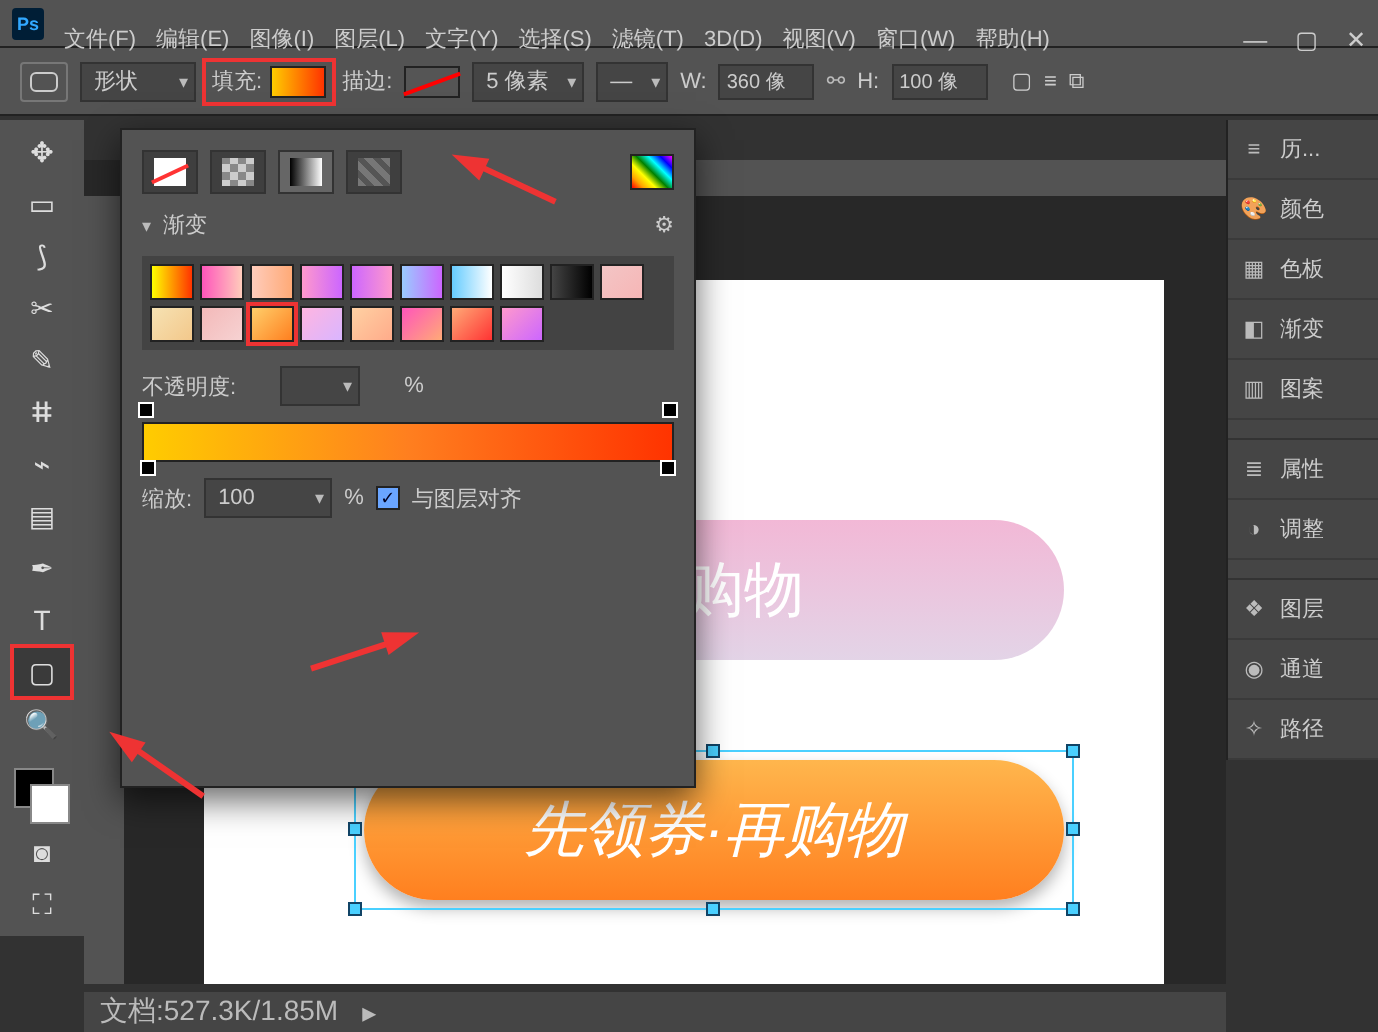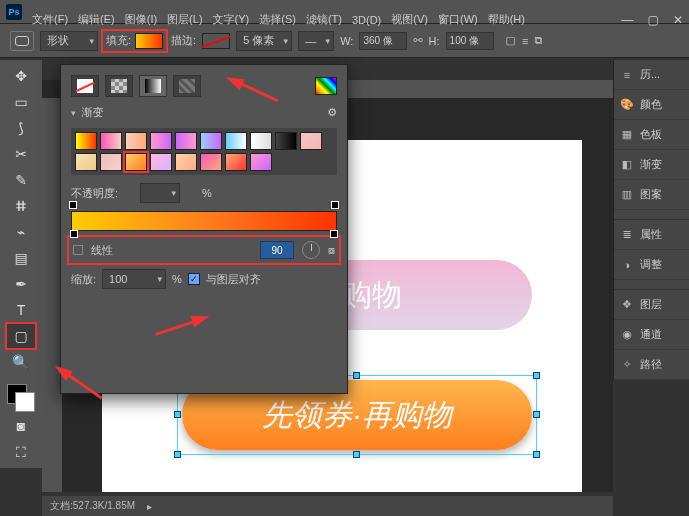--- a/index.html
+++ b/index.html
@@ -30,21 +30,21 @@
   .panelitem .pi{width:14px;text-align:center;color:#bbb;}
   .canvas-area { position:absolute; left:42px; right:76px; top:80px; bottom:24px; background:#282828; overflow:hidden;}
   .ruler-h { position:absolute; left:20px; right:0; top:0; height:18px; background:#535353; color:#aaa; font-size:9px; display:flex; align-items:flex-end; padding-left:4px;}
   .ruler-h span{flex:0 0 50px; border-left:1px solid #888; padding-left:2px;}
   .ruler-v { position:absolute; left:0; top:18px; bottom:0; width:20px; background:#535353;}
   .canvas { position:absolute; left:60px; top:60px; width:480px; height:360px; background:#fff;}
   .pill1 { position:absolute; left:140px; top:180px; width:350px; height:70px; border-radius:40px; background:linear-gradient(180deg,#f2b8d6,#e3d4e7); display:flex;align-items:center;justify-content:center; color:#fff; font-size:30px;}
   .pill2 { position:absolute; left:140px; top:300px; width:350px; height:70px; border-radius:40px; background:linear-gradient(180deg,#ffb64d,#ff7f1f); display:flex;align-items:center;justify-content:center; color:#fff; font-size:30px; box-shadow:0 4px 8px rgba(0,0,0,.3);font-style:italic;}
   .transform-handles { position:absolute; left:135px; top:295px; width:360px; height:80px; border:1px solid #4ad0ff;}
   .th{position:absolute;width:7px;height:7px;background:#4ad0ff;border:1px solid #146;}
-  .statusbar { position:absolute; left:42px; right:76px; bottom:0; height:20px; background:#454545; color:#bbb; display:flex; align-items:center; gap:12px; padding:0 8px; font-size:10px;}
+  .statusbar { position:absolute; left:42px; right:76px; bottom:0; height:20px; background:#454545; color:#bbb; display:flex; align-items:center; gap:12px; padding:0 8px; font-size:14px;}
   
   .popup { position:absolute; left:60px; top:64px; width:288px; height:330px; background:#535353; border:1px solid #222; box-shadow:0 6px 16px rgba(0,0,0,.6); padding:10px; display:flex; flex-direction:column; gap:8px;}
   .popup-top { display:flex; gap:6px; align-items:center;}
   .typebtn { width:28px; height:22px; border:1px solid #333; background:#3f3f3f; display:flex;align-items:center;justify-content:center;}
   .typebtn.sel{background:#666;}
   .rainbow { width:22px; height:18px; margin-left:auto; background:linear-gradient(45deg,red,orange,yellow,green,cyan,blue,magenta); border:1px solid #222;}
   .popup-label { display:flex; align-items:center; gap:6px;}
   .popup-label .gear{margin-left:auto;color:#ccc;}
   .miniarrow{font-size:9px;color:#bbb;}
   .swatchgrid { display:flex; flex-wrap:wrap; gap:3px; max-height:90px; overflow:hidden; background:#434343; padding:4px;}
@@ -254,28 +254,20 @@
     <span>%</span>
   </div>
   <div style="position:relative">
     <div class="gradbar">
       <div class="stop" style="left:-2px"></div>
       <div class="stop" style="right:-2px"></div>
     </div>
     <div style="position:absolute;left:-2px;top:-10px;width:8px;height:8px;background:#000;border:1px solid #fff"></div>
     <div style="position:absolute;right:-2px;top:-10px;width:8px;height:8px;background:#000;border:1px solid #fff"></div>
   </div>
-  <div class="anglerow">
-    <div style="width:10px;height:10px;border:1px solid #888"></div>
-    <span>线性</span>
-    <span style="flex:1"></span>
-    <input class="angfield" value="90" style="">
-    <div class="angdial"></div>
-    <span style="color:#ccc">⧇</span>
-  </div>
   <div class="scalerow">
     <span>缩放:</span>
     <div class="dd" style="width:64px">100</div>
     <span>%</span>
     <div class="chk">✓</div>
     <span>与图层对齐</span>
   </div>
 </div>
 
 <div class="redarrow tail" style="left:228px; top:72px; transform:rotate(-65deg)"></div>

